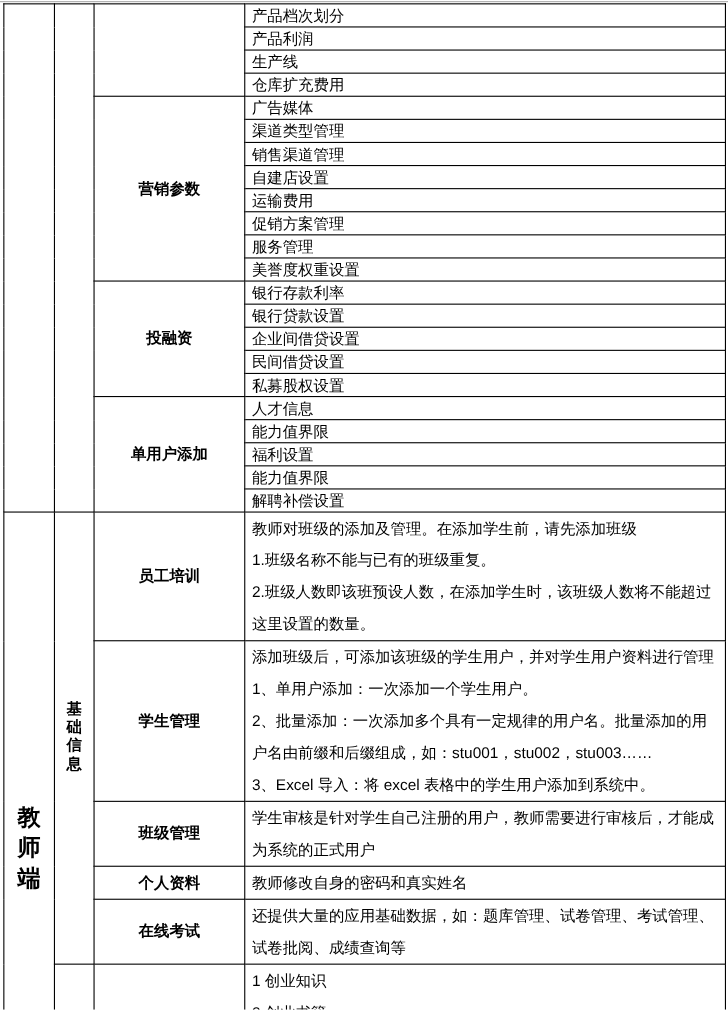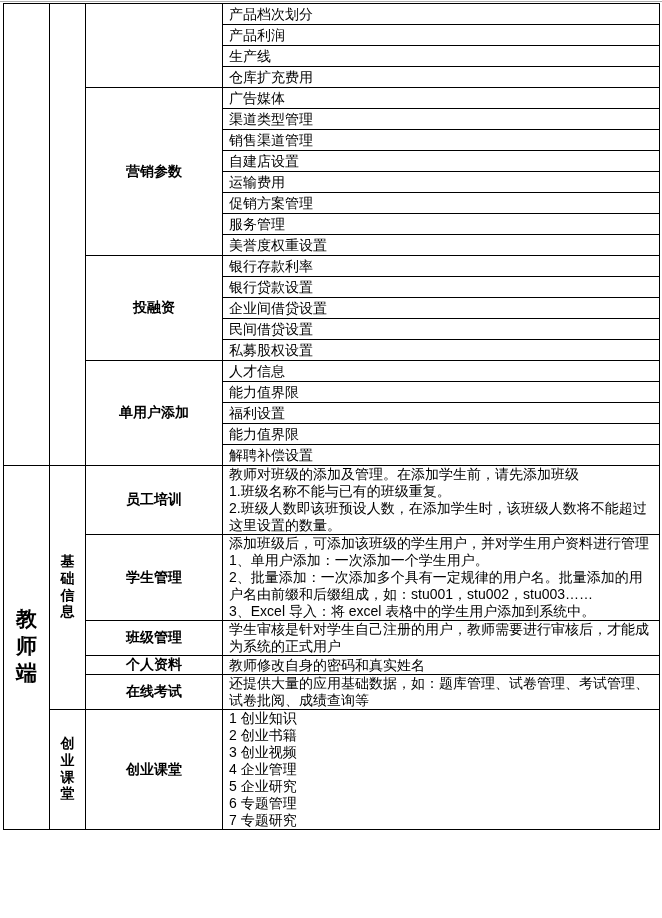--- a/index.html
+++ b/index.html
@@ -38,21 +38,21 @@
     line-height: 20px;
     white-space: nowrap;
   }
   td.cat {
     text-align: center;
     font-weight: bold;
     padding: 0 2px;
   }
   td.desc {
     padding: 0 4px 0 6px;
-    line-height: 17px;
+    line-height: 29px;
     white-space: pre-wrap;
     word-break: break-all;
   }
   td.vlabel { text-align: center; vertical-align: middle; }
   .vstack {
     display: inline-block;
     width: 1em;
     word-break: break-all;
     font-weight: bold;
     line-height: 1.18;

